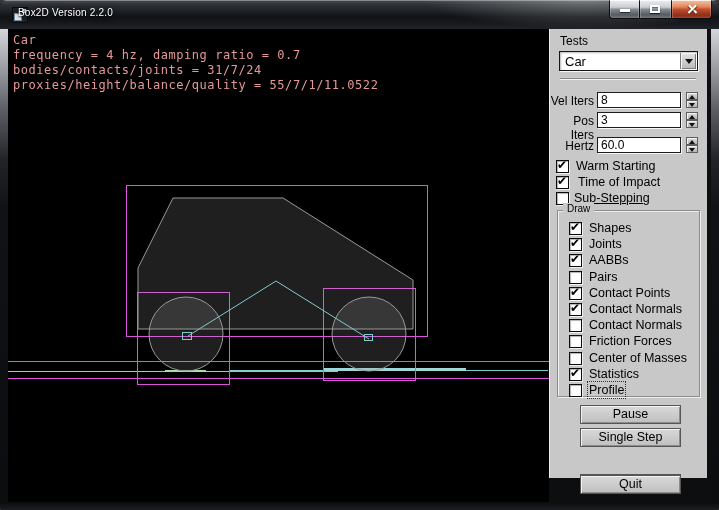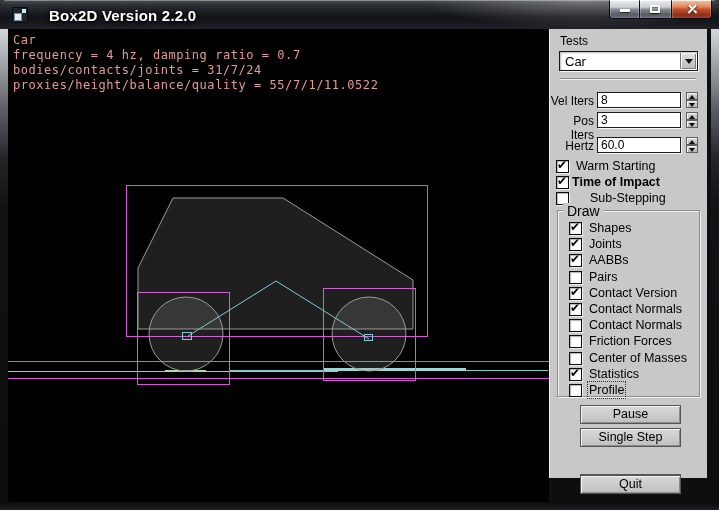--- a/index.html
+++ b/index.html
@@ -13,22 +13,22 @@
     background:linear-gradient(180deg,#4a4f55 0%,#2e3237 16%,#1b1e22 42%,#111317 58%,#16181c 78%,#202329 100%);
     border-radius:6px 6px 0 0; }
   .titlebar::before { content:""; position:absolute; right:40px; top:0; width:380px; height:100%;
     background:radial-gradient(ellipse 60% 140% at 75% 0%, rgba(255,255,255,0.30), rgba(255,255,255,0) 70%); }
   .titlebar::after { content:""; position:absolute; left:0; top:0; width:100%; height:1px;
     background:rgba(255,255,255,0.35); }
   .app-icon { position:absolute; left:12px; top:7px; width:16px; height:16px;
     background:#1d242c; border:1px solid #0a0c0e; }
   .app-icon .sq { position:absolute; left:1px; top:5px; width:8px; height:8px; background:#e8ecee; border:1px solid #6f8aa0; }
   .app-icon .dot { position:absolute; right:1px; top:1px; width:4px; height:4px; background:#cfe2ee; }
-  .window-title { position:absolute; left:49px; top:7px; font-size:15px; color:#ffffff;
-    text-shadow:0 0 6px rgba(0,0,0,0.9), 0 1px 2px rgba(0,0,0,0.9); letter-spacing:0.2px;font-weight:bold; }
+  .window-title { position:absolute; left:18px; top:7px; font-size:10px; color:#ffffff;
+    text-shadow:0 0 6px rgba(0,0,0,0.9), 0 1px 2px rgba(0,0,0,0.9); letter-spacing:0.2px; }
 
   .caption-buttons { position:absolute; right:7px; top:0; height:19px; display:flex; }
   .cap-btn { position:relative; height:19px; border:1px solid #0c0d0f; border-top:none;
     box-shadow:inset 0 1px 0 rgba(255,255,255,0.65), inset 1px 0 0 rgba(255,255,255,0.22), inset -1px 0 0 rgba(255,255,255,0.22); }
   .cap-btn.min, .cap-btn.max { width:31px;
     background:linear-gradient(180deg,#eef0f2 0%,#c9cdd1 40%,#858b92 52%,#555b63 82%,#70767e 100%); }
   .cap-btn.max { border-left:none; border-right:none; }
   .cap-btn.min { border-radius:0 0 0 4px; }
   .cap-btn.close { width:41px; border-radius:0 0 4px 0;
     background:linear-gradient(180deg,#f2c6a6 0%,#e1875c 38%,#c24e2b 52%,#8c2f1a 85%,#a63f28 100%); }
@@ -95,21 +95,21 @@
 
   .cb { position:absolute; width:13px; height:13px; background:#fff; border:1px solid #0c0c0c;
     box-shadow:1px 1px 0 rgba(255,255,255,0.75), inset 1px 1px 1px rgba(0,0,0,0.30); }
   .cb .check { position:absolute; left:0px; top:-3px; font-family:"DejaVu Sans",sans-serif;
     font-size:12px; font-weight:bold; color:#000; }
   .cb-label { position:absolute; font-size:12.5px; white-space:nowrap; }
   .cb-label.focused { outline:1px dotted #333; outline-offset:1px; }
 
   .group { position:absolute; left:7px; top:181px; width:143px; height:187px;
     border:1px solid #8d8d8d; box-shadow:inset 1px 1px 0 #efefef, 1px 1px 0 #efefef; }
-  .group-title { position:absolute; left:5px; top:-8px; background:var(--sidebar-bg); padding:0 4px; font-size:14px; }
+  .group-title { position:absolute; left:5px; top:-8px; background:var(--sidebar-bg); padding:0 4px; font-size:10px; }
 
   .glui-btn { position:absolute; left:30px; width:101px; height:19px;
     background:linear-gradient(180deg,#d9d9d9,#bfbfbf);
     border:1px solid #565656; box-shadow:inset 1px 1px 0 #f3f3f3, inset -1px -1px 0 #8c8c8c;
     font-size:12.5px; text-align:center; line-height:17px; color:#000; cursor:default; }
 </style>
 </head>
 <body>
 
 <div class="window">
@@ -218,23 +218,23 @@
         </div>
       </div>
     <div id="main-checks">
         <div class="cb" style="left: 6px; top: 131px;">
           <span class="check">✔</span>
         </div>
         <span class="cb-label" style="left: 26px; top: 130px;">Warm Starting</span>
         <div class="cb" style="left: 6px; top: 147px;">
           <span class="check">✔</span>
         </div>
-        <span class="cb-label" style="left: 22px; top: 146px; font-weight: bold;">Time of Impact</span>
+        <span class="cb-label" style="left: 28px; top: 146px;">Time of Impact</span>
         <div class="cb" style="left: 6px; top: 163px;"></div>
-        <span class="cb-label" style="left: 40px; top: 162px;">Sub-Stepping</span>
+        <span class="cb-label" style="left: 24px; top: 162px; text-decoration: underline;">Sub-Stepping</span>
       </div>
 
     <div class="group">
       <span class="group-title">Draw</span>
       <div id="draw-checks">
           <div class="cb" style="left: 11px; top: 11px;">
             <span class="check">✔</span>
           </div>
           <span class="cb-label" style="left: 31px; top: 10px;">Shapes</span>
           <div class="cb" style="left: 11px; top: 27px;">
@@ -243,21 +243,21 @@
           <span class="cb-label" style="left: 31px; top: 26px;">Joints</span>
           <div class="cb" style="left: 11px; top: 43px;">
             <span class="check">✔</span>
           </div>
           <span class="cb-label" style="left: 31px; top: 42px;">AABBs</span>
           <div class="cb" style="left: 11px; top: 60px;"></div>
           <span class="cb-label" style="left: 31px; top: 59px;">Pairs</span>
           <div class="cb" style="left: 11px; top: 76px;">
             <span class="check">✔</span>
           </div>
-          <span class="cb-label" style="left: 31px; top: 75px;">Contact Version</span>
+          <span class="cb-label" style="left: 31px; top: 75px;">Contact Points</span>
           <div class="cb" style="left: 11px; top: 92px;">
             <span class="check">✔</span>
           </div>
           <span class="cb-label" style="left: 31px; top: 91px;">Contact Normals</span>
           <div class="cb" style="left: 11px; top: 108px;"></div>
           <span class="cb-label" style="left: 31px; top: 107px;">Contact Normals</span>
           <div class="cb" style="left: 11px; top: 124px;"></div>
           <span class="cb-label" style="left: 31px; top: 123px;">Friction Forces</span>
           <div class="cb" style="left: 11px; top: 141px;"></div>
           <span class="cb-label" style="left: 31px; top: 140px;">Center of Masses</span>

